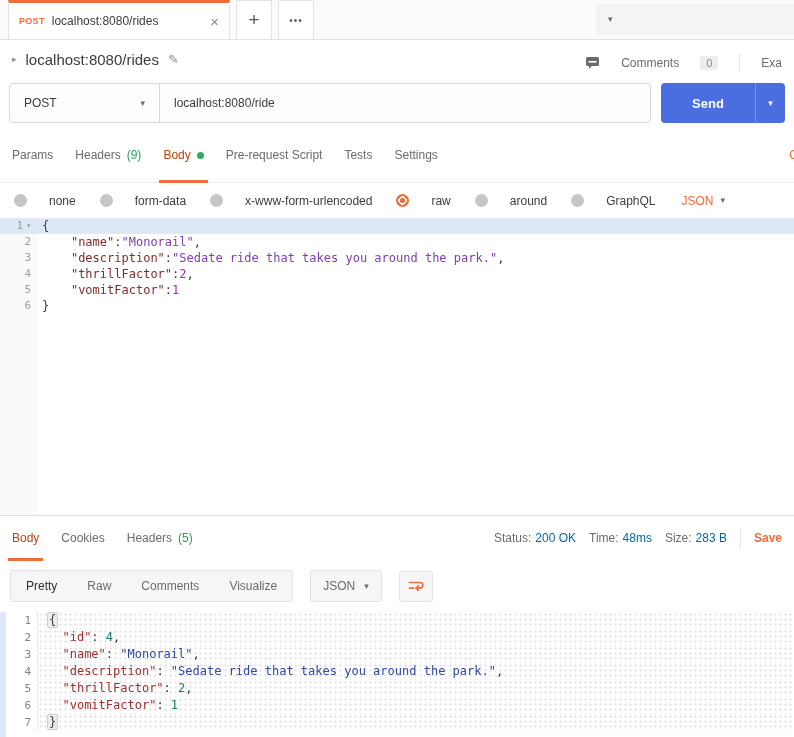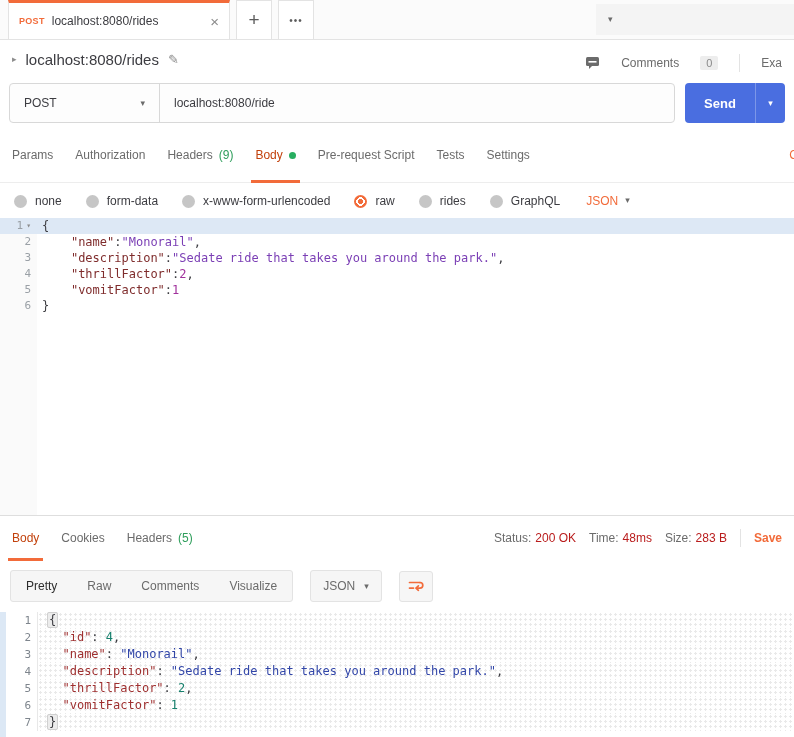--- a/index.html
+++ b/index.html
@@ -31,36 +31,36 @@
   .badge{background:#ededed;color:#8a8a8a;padding:1px 6px;border-radius:2px;font-size:11px;}
   .vdiv{width:1px;height:18px;background:#e3e3e3;}
   .examples-partial{white-space:nowrap;}
   
   .url-row{height:50px;display:flex;align-items:center;padding:0 9px;gap:10px;box-sizing:border-box;}
   .url-box{flex:1;height:40px;border:1px solid #d8d8d8;border-radius:4px;background:#fdfdfd;
            display:flex;align-items:stretch;box-sizing:border-box;overflow:hidden;}
   .method{width:150px;display:flex;align-items:center;padding:0 14px;border-right:1px solid #d8d8d8;box-sizing:border-box;}
   .method-label{flex:1;}
   .url-input{flex:1;border:none;background:transparent;padding:0 14px;font:inherit;color:#3c3c41;outline:none;}
-  .send{width:100px;height:40px;background:#4a6ee0;border-radius:4px;display:flex;color:#fff;flex:none;}
+  .send{width:124px;height:40px;background:#4a6ee0;border-radius:4px;display:flex;color:#fff;flex:none;}
   .send-label{flex:1;display:flex;align-items:center;justify-content:center;font-weight:bold;font-size:13px;}
   .send-caret{width:29px;border-left:1px solid rgba(255,255,255,.28);display:flex;align-items:center;
               justify-content:center;font-size:9px;color:#fff;}
   
   .req-tabs{height:55px;display:flex;align-items:center;padding:0 12px;border-bottom:1px solid #ededed;
             position:relative;box-sizing:border-box;}
   .rtab{margin-right:22px;color:#6b6b6b;height:100%;display:flex;align-items:center;gap:6px;position:relative;}
   .rtab.active{color:#c2410c;}
   .rtab.active::after{content:'';position:absolute;left:-4px;right:-4px;bottom:-1px;height:3px;background:#f26b3a;}
   .rtab .count{color:#2e9e5b;}
   .dot{width:7px;height:7px;border-radius:50%;background:#27ae60;}
   .cookies-partial{position:absolute;right:-4px;color:#f26b3a;}
   
   .radio-row{height:35px;display:flex;align-items:center;padding:0 14px;gap:24px;box-sizing:border-box;}
-  .radio-opt{display:flex;align-items:flex-end;gap:8px;}
+  .radio-opt{display:flex;align-items:flex-start;gap:22px;}
   .rdot{width:13px;height:13px;border-radius:50%;background:#c6c6c6;flex:none;}
   .rdot.sel{background:radial-gradient(circle,#f26b3a 0 2.6px,#fff 2.6px 4.2px,#f26b3a 4.2px);}
   .lang{color:#f26b3a;display:flex;align-items:center;gap:7px;margin-left:2px;}
   
   .editor{font-family:"DejaVu Sans Mono",monospace;font-size:12px;position:relative;}
   .req-editor{height:297px;}
   .req-editor::before{content:'';position:absolute;left:0;top:0;bottom:0;width:37px;background:#fafafa;}
   .code-row{display:flex;height:16px;line-height:16px;position:relative;}
   .resp-editor .code-row{height:17px;line-height:17px;}
   .gut{width:37px;flex:none;color:#9aa0a6;font-size:11px;display:flex;justify-content:flex-end;
@@ -68,21 +68,21 @@
   .code{white-space:pre;padding-left:5px;flex:1;}
   .code-row.sel{background:#dde8f5;}
   .fold{font-size:8px;color:#8c8c8c;}
   .req-editor .tk-key{color:#7f2c2c;}
   .req-editor .tk-str{color:#7b3fb5;}
   .req-editor .tk-num{color:#a0309c;}
   
   .resp{border-top:1px solid #dedede;}
   .resp-tabs{height:44px;display:flex;align-items:center;padding:0 12px;box-sizing:border-box;}
   .resp-meta{margin-left:auto;display:flex;align-items:center;gap:13px;color:#6b6b6b;}
-  .meta-item .meta-val{color:#b91c1c;margin-left:4px;}
+  .meta-item .meta-val{color:#0369a1;margin-left:4px;}
   .save{color:#f26b3a;font-weight:600;}
   .resp-toolbar{height:52px;display:flex;align-items:center;padding:0 10px;gap:17px;box-sizing:border-box;}
   .segmented{display:flex;background:#f6f6f6;border:1px solid #e3e3e3;border-radius:3px;overflow:hidden;}
   .seg{padding:8px 15px;color:#6b6b6b;text-align:center;}
   .seg.active{color:#2d2d2d;}
   .resp-lang{display:flex;align-items:center;gap:9px;background:#f6f6f6;border:1px solid #e3e3e3;
              border-radius:3px;padding:8px 12px;color:#6b6b6b;}
   .wrap-btn{width:34px;height:31px;background:#f6f6f6;border:1px solid #e3e3e3;border-radius:3px;
             display:flex;align-items:center;justify-content:center;box-sizing:border-box;}
   .resp-editor{height:126px;padding-left:6px;box-sizing:border-box;}
@@ -148,23 +148,20 @@
           <span>▾</span>
         </div>
     </div>
   </div>
 
   <div class="req-tabs" id="req-tabs-list">
     <div class="rtab">
         <span>Params</span>
       </div>
       <div class="rtab">
-        <span>Authorization</span>
-      </div>
-      <div class="rtab">
         <span>Headers</span>
         <span class="count">(9)</span>
       </div>
       <div class="rtab active">
         <span>Body</span>
         <span class="dot"></span>
       </div>
       <div class="rtab">
         <span>Pre-request Script</span>
       </div>
@@ -189,21 +186,21 @@
       <div class="radio-opt">
         <span class="rdot"></span>
         <span>x-www-form-urlencoded</span>
       </div>
       <div class="radio-opt">
         <span class="rdot sel"></span>
         <span>raw</span>
       </div>
       <div class="radio-opt">
         <span class="rdot"></span>
-        <span>rides</span>
+        <span>around</span>
       </div>
       <div class="radio-opt">
         <span class="rdot"></span>
         <span>GraphQL</span>
       </div>
       <div class="lang" id="req-lang">
       <span>JSON</span>
       <span class="caret">▾</span>
     </div>
   </div>

